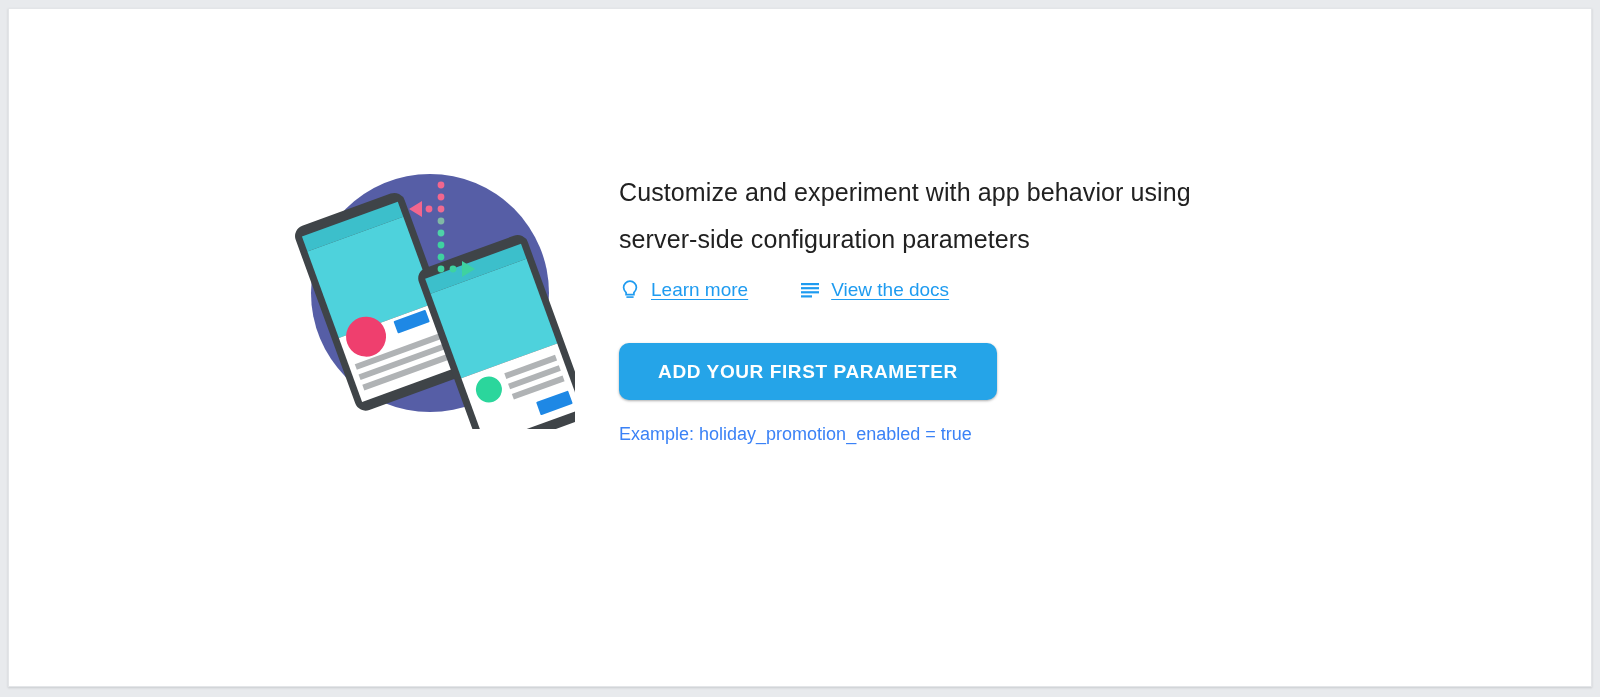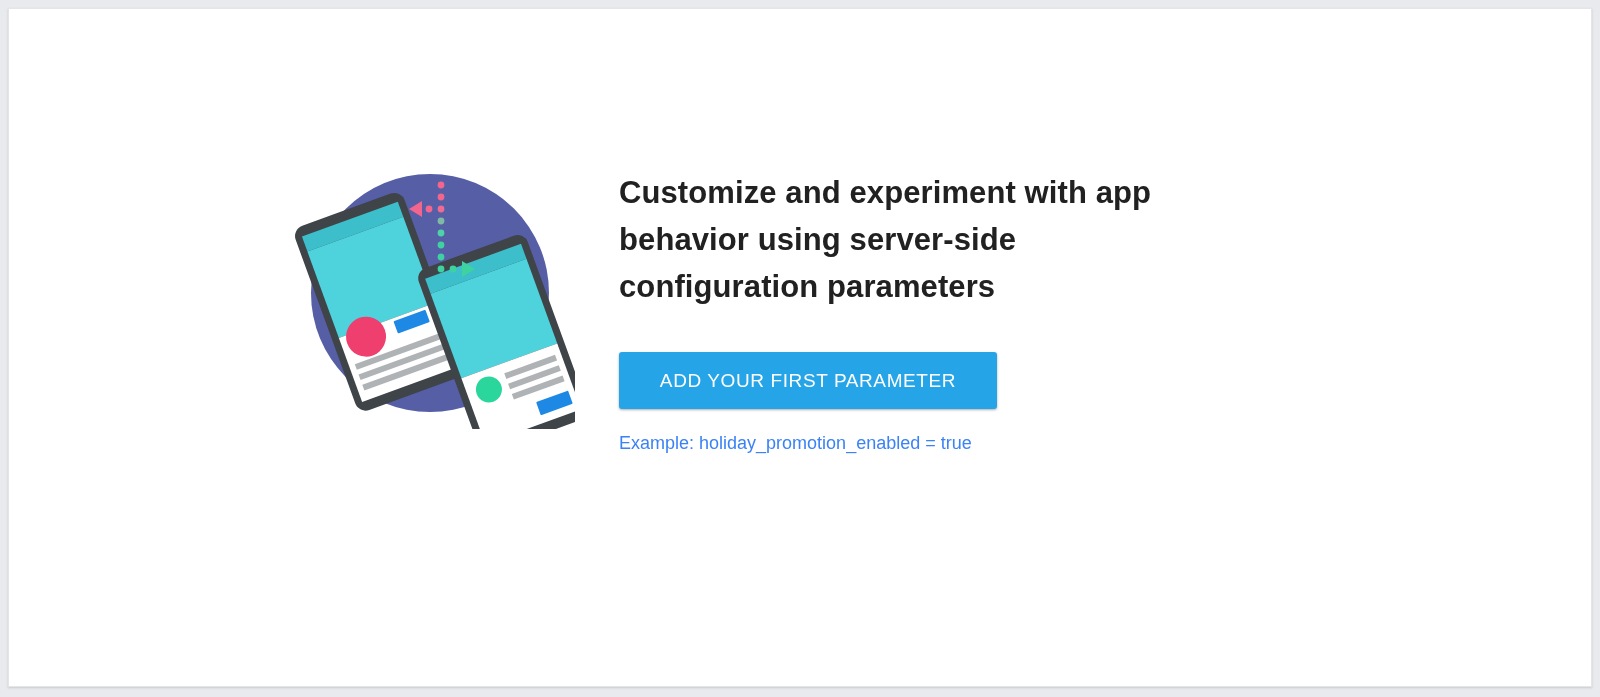--- a/index.html
+++ b/index.html
@@ -54,23 +54,23 @@
   
   .content-col {
     position: absolute;
     left: 610px;
     top: 160px;
     width: 700px;
   }
 
   .headline {
     margin: 0;
-    font-size: 31px;
+    font-size: 25px;
     line-height: 47px;
-    font-weight: 700;
+    font-weight: 400;
     color: #212121;
     letter-spacing: 0.1px;
     max-width: 600px;
   }
 
   .links-row {
     margin-top: 16px;
     display: flex;
     align-items: center;
   }
@@ -105,24 +105,24 @@
 
   .cta-button {
     display: inline-block;
     margin-top: 42px;
     padding: 0 26px;
     height: 57px;
     line-height: 57px;
     background: #25a4e8;
     color: #ffffff;
     border: none;
-    border-radius: 3px;
+    border-radius: 10px;
     font-family: "Liberation Sans", sans-serif;
     font-size: 19px;
-    font-weight: 400;
+    font-weight: 700;
     letter-spacing: 0.6px;
     cursor: pointer;
     box-shadow: 0 1px 3px rgba(0,0,0,0.22), 0 1px 2px rgba(0,0,0,0.12);
     text-align: center;
     min-width: 378px;
     box-sizing: border-box;
   }
 
   .example-text {
     margin-top: 22px;
@@ -200,20 +200,45 @@
           <circle cx="170" cy="110" r="3.4" fill="#3ed2a0"></circle>
           <path d="M 180 110 L 167 102 L 167 118 Z" fill="#3ed2a0"></path>
         </g>
       </svg>
     </div>
 
     <div class="content-col">
 
       <h1 class="headline">Customize and experiment with app behavior using server-side configuration parameters</h1>
 
+      <div class="links-row">
+
+        <a class="link-item" href="#">
+          <span class="link-icon">
+            <svg width="18" height="20" viewBox="0 0 18 20" xmlns="http://www.w3.org/2000/svg">
+              <path d="M9 1.2 C5.4 1.2 2.6 4 2.6 7.5 C2.6 9.8 3.9 11.4 5.1 12.7 L5.1 14.6 L12.9 14.6 L12.9 12.7 C14.1 11.4 15.4 9.8 15.4 7.5 C15.4 4 12.6 1.2 9 1.2 Z" fill="none" stroke="#1e9bf0" stroke-width="1.7"></path>
+              <rect x="5.4" y="16.3" width="7.2" height="1.6" fill="#1e9bf0"></rect>
+            </svg>
+          </span>
+          <span class="link-label">Learn more</span>
+        </a>
+
+        <a class="link-item" href="#">
+          <span class="link-icon">
+            <svg width="20" height="16" viewBox="0 0 20 16" xmlns="http://www.w3.org/2000/svg">
+              <rect x="1" y="1" width="18" height="2.2" fill="#1e9bf0"></rect>
+              <rect x="1" y="5.1" width="18" height="2.2" fill="#1e9bf0"></rect>
+              <rect x="1" y="9.2" width="18" height="2.2" fill="#1e9bf0"></rect>
+              <rect x="1" y="13.3" width="11" height="2.2" fill="#1e9bf0"></rect>
+            </svg>
+          </span>
+          <span class="link-label">View the docs</span>
+        </a>
+
+      </div>
 
       <button class="cta-button" type="button">ADD YOUR FIRST PARAMETER</button>
 
       <div class="example-text">Example: holiday_promotion_enabled = true</div>
 
     </div>
   </div>
 </div>
 
 </body></html>

